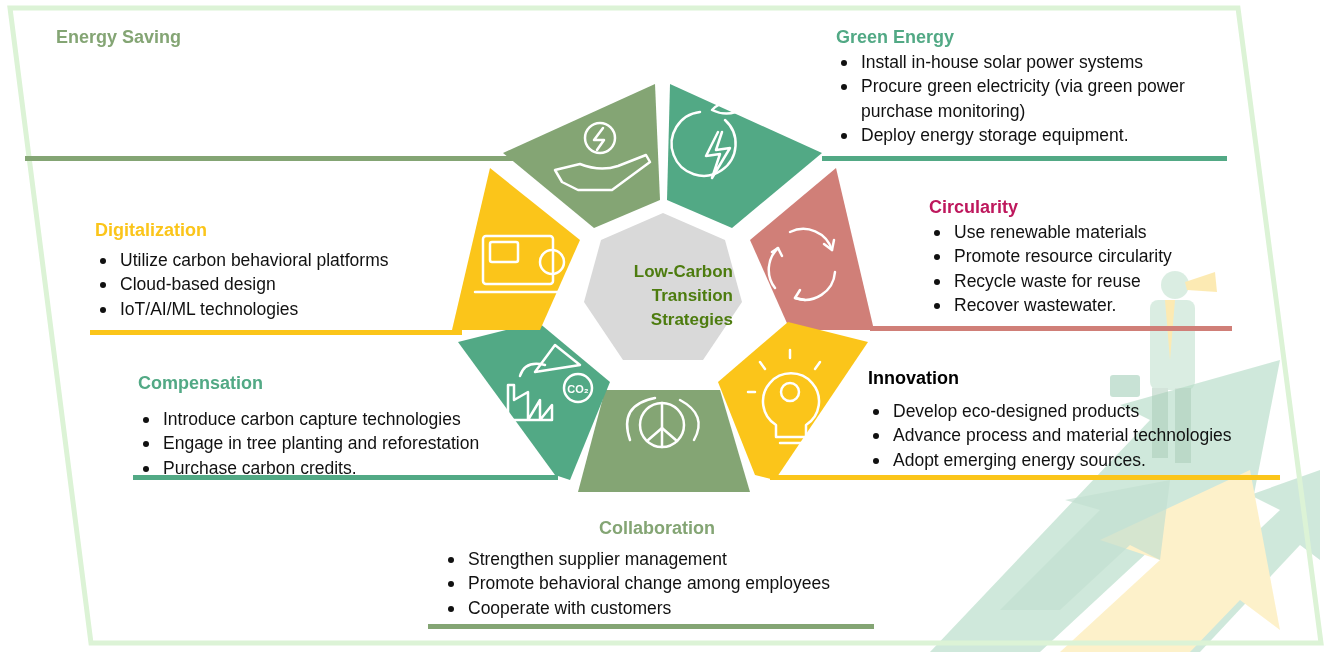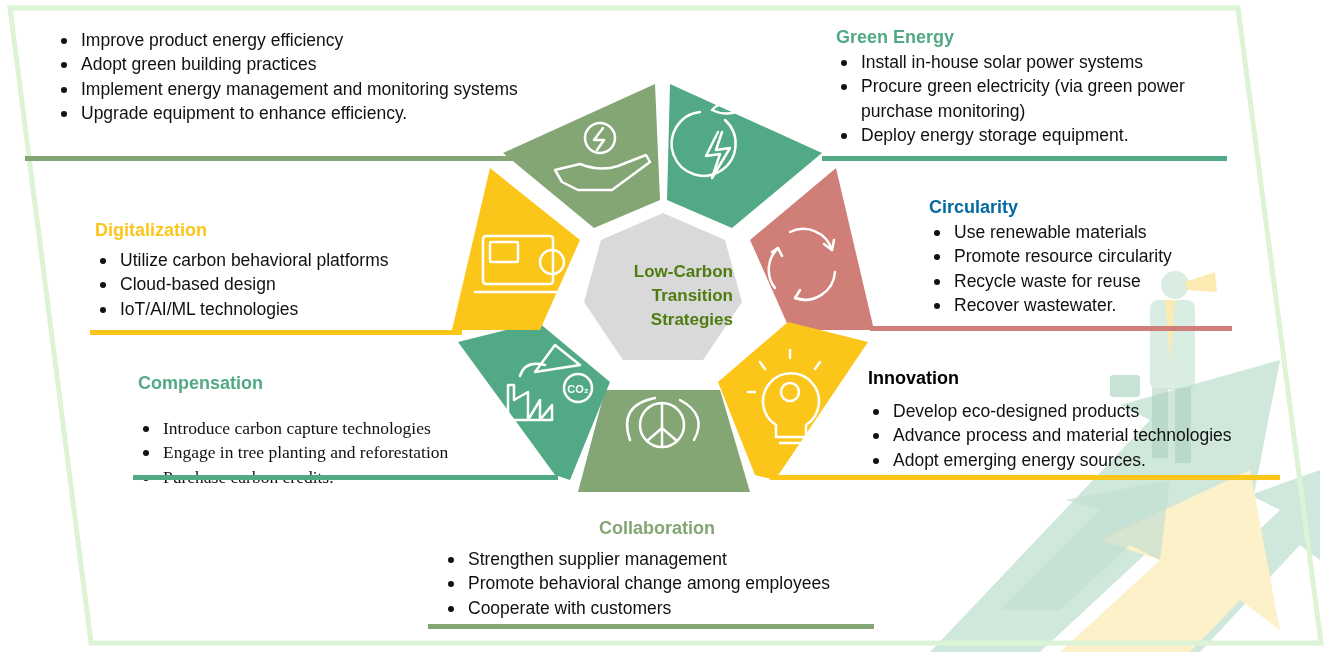--- a/index.html
+++ b/index.html
@@ -99,42 +99,37 @@
   <text x="578" y="393" fill="#fff" font-family="Liberation Sans, sans-serif" font-size="11" text-anchor="middle" font-weight="bold">CO₂</text>
 </svg>
 
 <div class="center-label" style="left:593px;top:260px;width:140px;">
   <div>Low-Carbon</div>
   <div>Transition</div>
   <div>Strategies</div>
 </div>
 
 <div class="block" style="left:56px;top:26px;">
-  <ul>
-    <li>Improve product energy efficiency</li>
-    <li>Adopt green building practices</li>
-    <li>Implement energy management and monitoring systems</li>
-    <li>Upgrade equipment to enhance efficiency.</li>
-  </ul>
+  <h3 style="color:#84a574">Energy Saving</h3>
 </div>
 <div class="rule" style="left:25px;top:156px;width:500px;background:#84a574;"></div>
 
 <div class="block" style="left:836px;top:26px;">
   <h3 style="color:#52a985">Green Energy</h3>
   <ul>
     <li>Install in-house solar power systems</li>
     <li>Procure green electricity (via green power</li>
     <li class="cont">purchase monitoring)</li>
     <li>Deploy energy storage equipment.</li>
   </ul>
 </div>
 <div class="rule" style="left:822px;top:156px;width:405px;background:#52a985;"></div>
 
 <div class="block" style="left:929px;top:196px;">
-  <h3 style="color:#0369a1">Circularity</h3>
+  <h3 style="color:#be185d">Circularity</h3>
   <ul>
     <li>Use renewable materials</li>
     <li>Promote resource circularity</li>
     <li>Recycle waste for reuse</li>
     <li>Recover wastewater.</li>
   </ul>
 </div>
 <div class="rule" style="left:870px;top:326px;width:362px;background:#d07f78;"></div>
 
 <div class="block" style="left:868px;top:367px;">
@@ -152,21 +147,21 @@
   <ul style="margin-top:8px;">
     <li>Strengthen supplier management</li>
     <li>Promote behavioral change among employees</li>
     <li>Cooperate with customers</li>
   </ul>
 </div>
 <div class="rule" style="left:428px;top:624px;width:446px;background:#84a574;"></div>
 
 <div class="block" style="left:138px;top:372px;">
   <h3 style="color:#52a985">Compensation</h3>
-  <ul style="margin-top:22px;font-family:Liberation Serif, serif;">
+  <ul style="margin-top:13px;">
     <li>Introduce carbon capture technologies</li>
     <li>Engage in tree planting and reforestation</li>
     <li>Purchase carbon credits.</li>
   </ul>
 </div>
 <div class="rule" style="left:133px;top:475px;width:425px;background:#52a985;"></div>
 
 <div class="block" style="left:95px;top:219px;">
   <h3 style="color:#fbc51a">Digitalization</h3>
   <ul style="margin-top:7px;">

